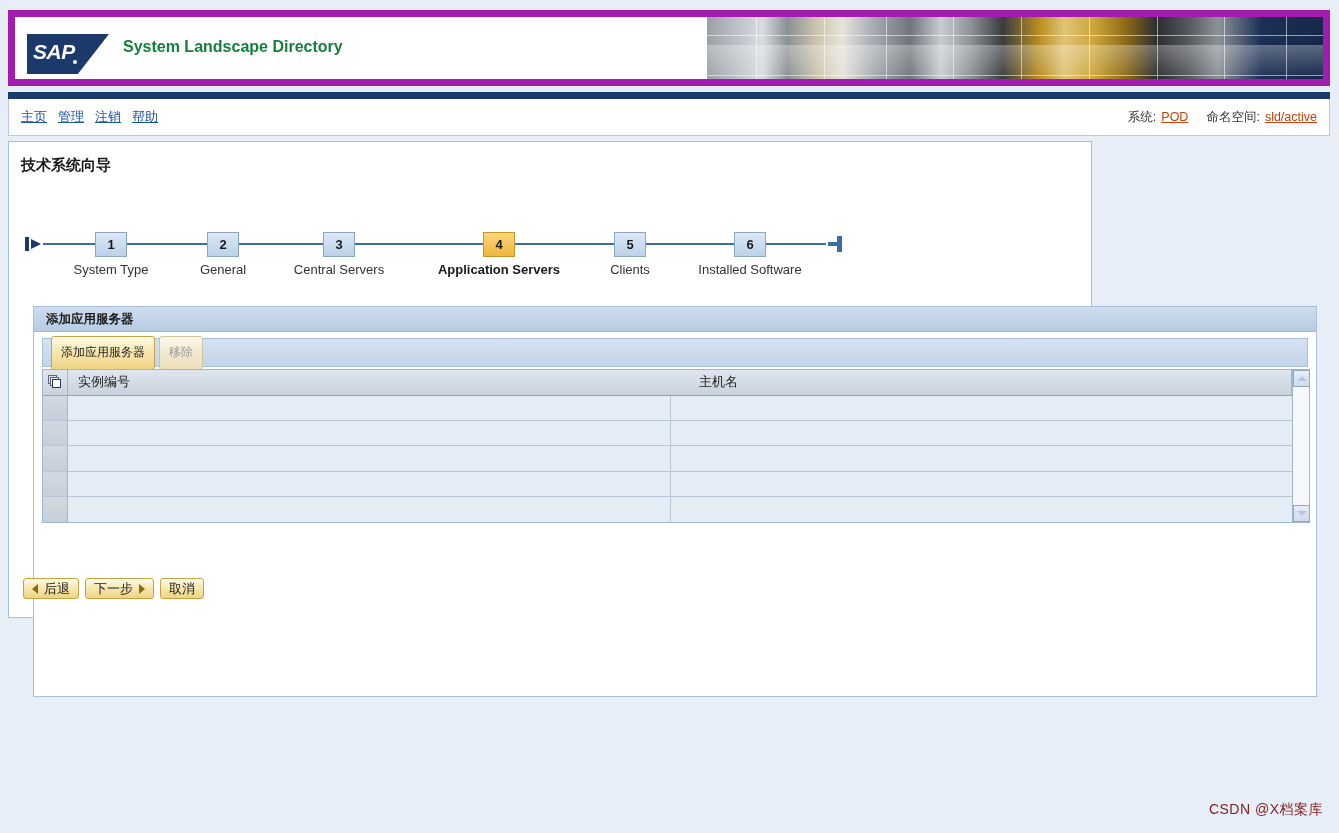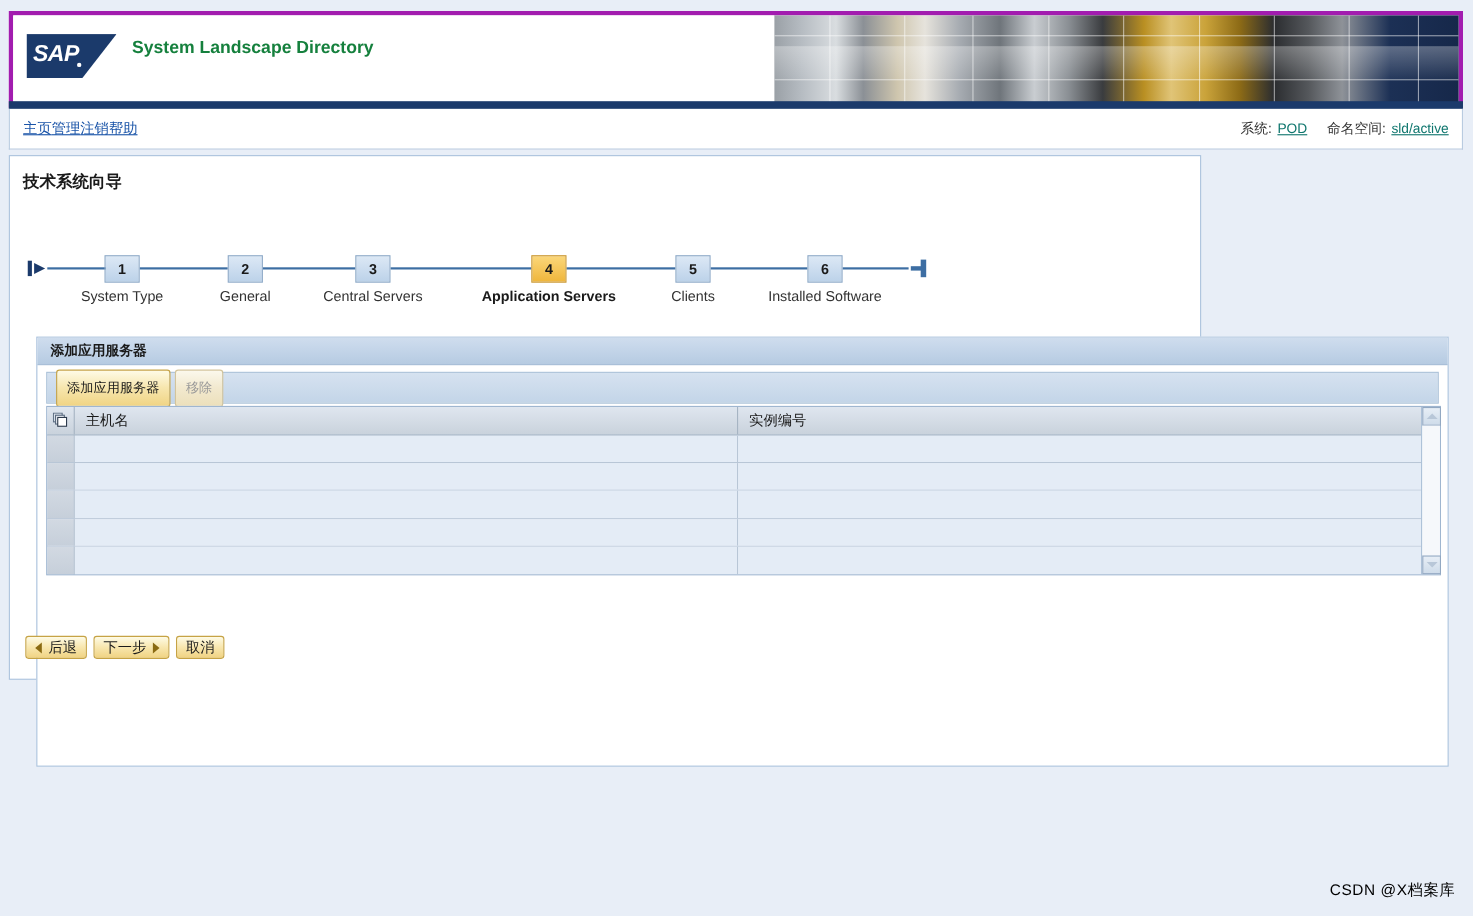--- a/index.html
+++ b/index.html
@@ -7,23 +7,23 @@
     margin: 0; padding: 0;
     width: 1339px; height: 833px;
     background: #e8eef7;
     font-family: "Liberation Sans", "DejaVu Sans", sans-serif;
     overflow: hidden;
   }
 
   
   #banner-area {
     position: absolute; left: 8px; top: 10px;
-    width: 1322px; height: 88px;
+    width: 1322px; height: 76px;
     background: #ffffff;
-    border: 4px solid #a21caf;
+    border: 7px solid #a21caf;
     display: flex;
   }
   #brand-block {
     width: 692px; height: 100%;
     background: #ffffff;
     display: flex; align-items: flex-start;
     padding: 17px 0 0 12px;
   }
   #sap-logo {
     position: relative;
@@ -88,30 +88,30 @@
   #topnav {
     position: absolute; left: 8px; top: 99px;
     width: 1322px; height: 37px;
     background: #ffffff;
     border-left: 1px solid #b9cbe0;
     border-right: 1px solid #b9cbe0;
     border-bottom: 1px solid #b9cbe0;
     display: flex; align-items: center;
     padding: 0 12px;
   }
-  #topnav-links { display: flex; }
+  #topnav-links { display: flex; gap: 11px; }
   #topnav-links a {
     color: #1a54a8; font-size: 13px;
     text-decoration: underline; cursor: pointer;
   }
   #topnav-right {
     margin-left: auto; font-size: 12.5px; color: #333;
     display: flex; align-items: center; gap: 5px; white-space: nowrap;
   }
-  #topnav-right a { color: #0f766e; text-decoration: underline; cursor: pointer; }
+  #topnav-right a { color: #c2410c; text-decoration: underline; cursor: pointer; }
   #topnav-right .sep { display: inline-block; width: 8px; }
 
   
   #content-panel {
     position: absolute; left: 8px; top: 141px;
     width: 1084px; height: 477px;
     background: #ffffff;
     border: 1px solid #a8c0dc;
   }
   #wizard-title {
@@ -289,21 +289,21 @@
   .tri-left { width: 0; height: 0;
     border-top: 5px solid transparent; border-bottom: 5px solid transparent;
     border-right: 6px solid #8a6a12; }
   .tri-right { width: 0; height: 0;
     border-top: 5px solid transparent; border-bottom: 5px solid transparent;
     border-left: 6px solid #8a6a12; }
 
   
   #watermark {
     position: absolute; right: 16px; bottom: 14px;
-    font-size: 14px; color: #000000;
+    font-size: 14px; color: #7f1d1d;
     letter-spacing: 0.5px;
   }
 </style>
 </head>
 <body>
 
 <div id="banner-area">
   <div id="brand-block">
     <div id="sap-logo">
       <div class="shape"></div>
@@ -413,22 +413,22 @@
       <div id="table-main">
 
         <div id="thead">
           <div class="th-select">
             <svg width="14" height="14" viewBox="0 0 14 14">
               <rect x="0.5" y="0.5" width="8" height="8" fill="none" stroke="#5a6b80"></rect>
               <rect x="2.5" y="2.5" width="8" height="8" fill="#e9edf2" stroke="#5a6b80"></rect>
               <rect x="4.5" y="4.5" width="8" height="8" fill="#ffffff" stroke="#2d3b4d"></rect>
             </svg>
           </div>
+          <div class="th-cell col-inst">实例编号</div>
           <div class="th-cell col-host">主机名</div>
-          <div class="th-cell col-inst">实例编号</div>
         </div>
 
         <div class="trow">
           <div class="td-select"></div>
           <div class="td-cell col-host"></div>
           <div class="td-cell col-inst"></div>
         </div>
         <div class="trow">
           <div class="td-select"></div>
           <div class="td-cell col-host"></div>

